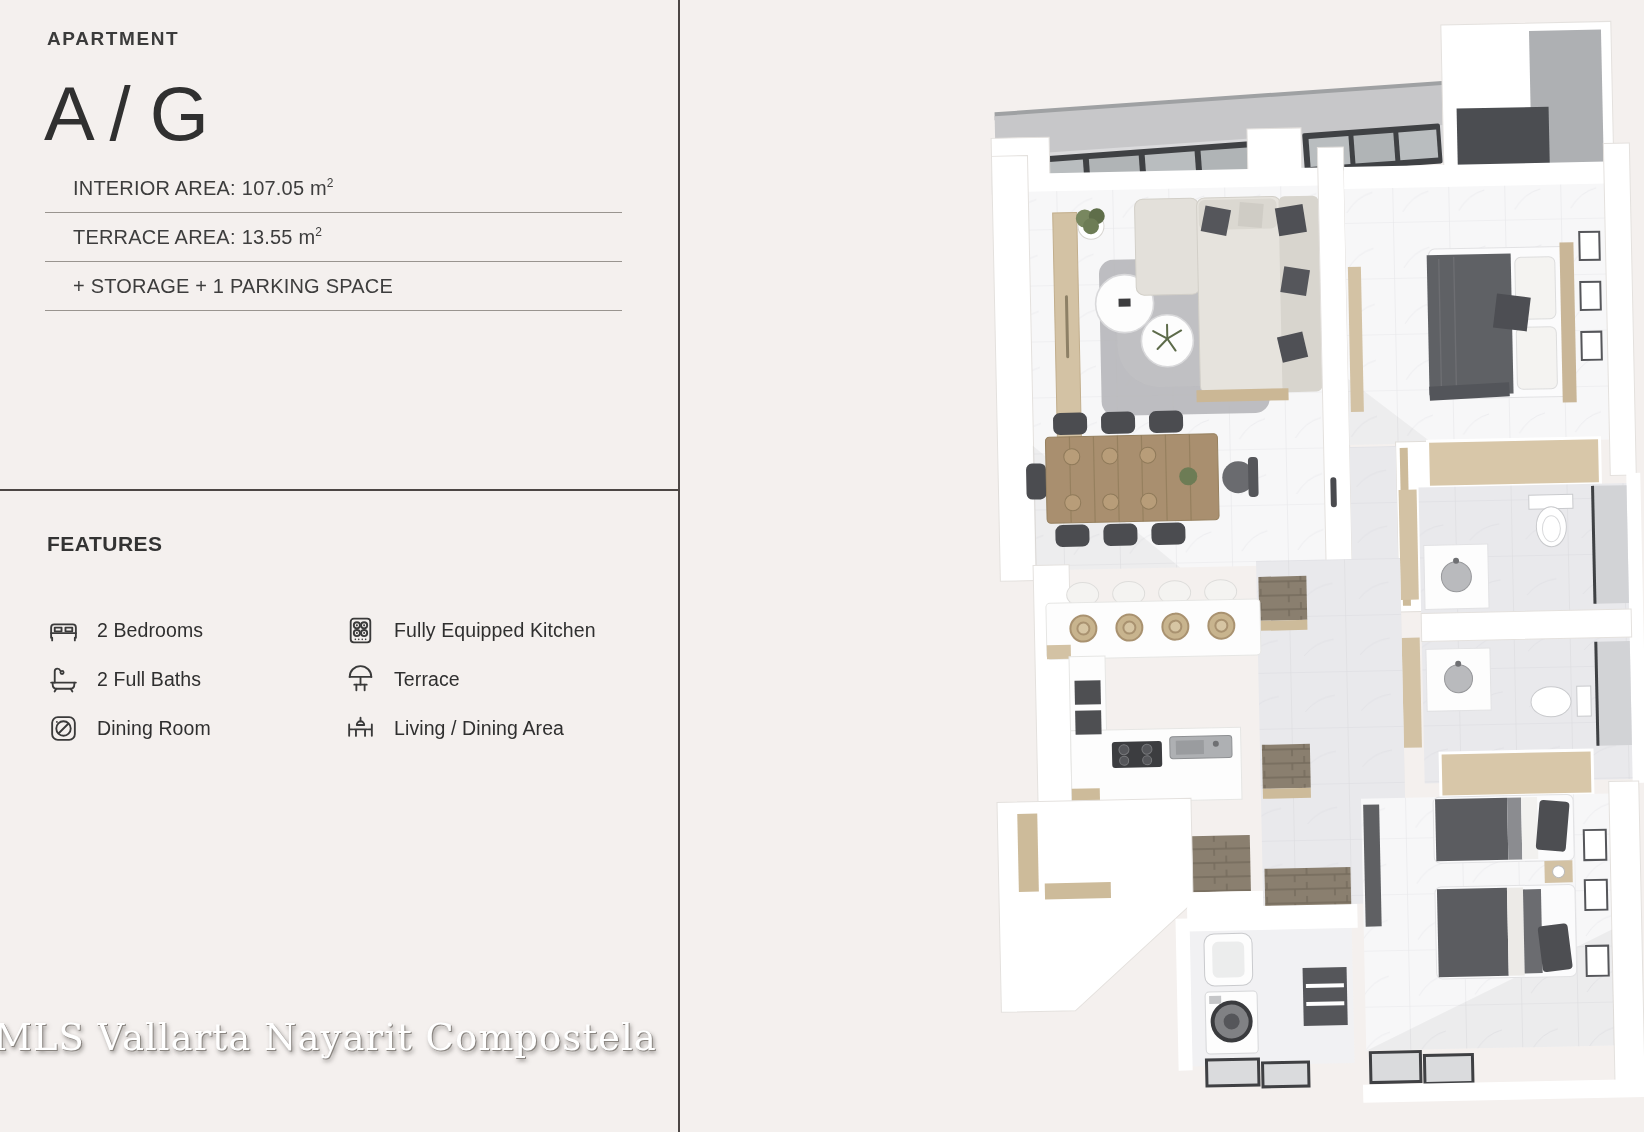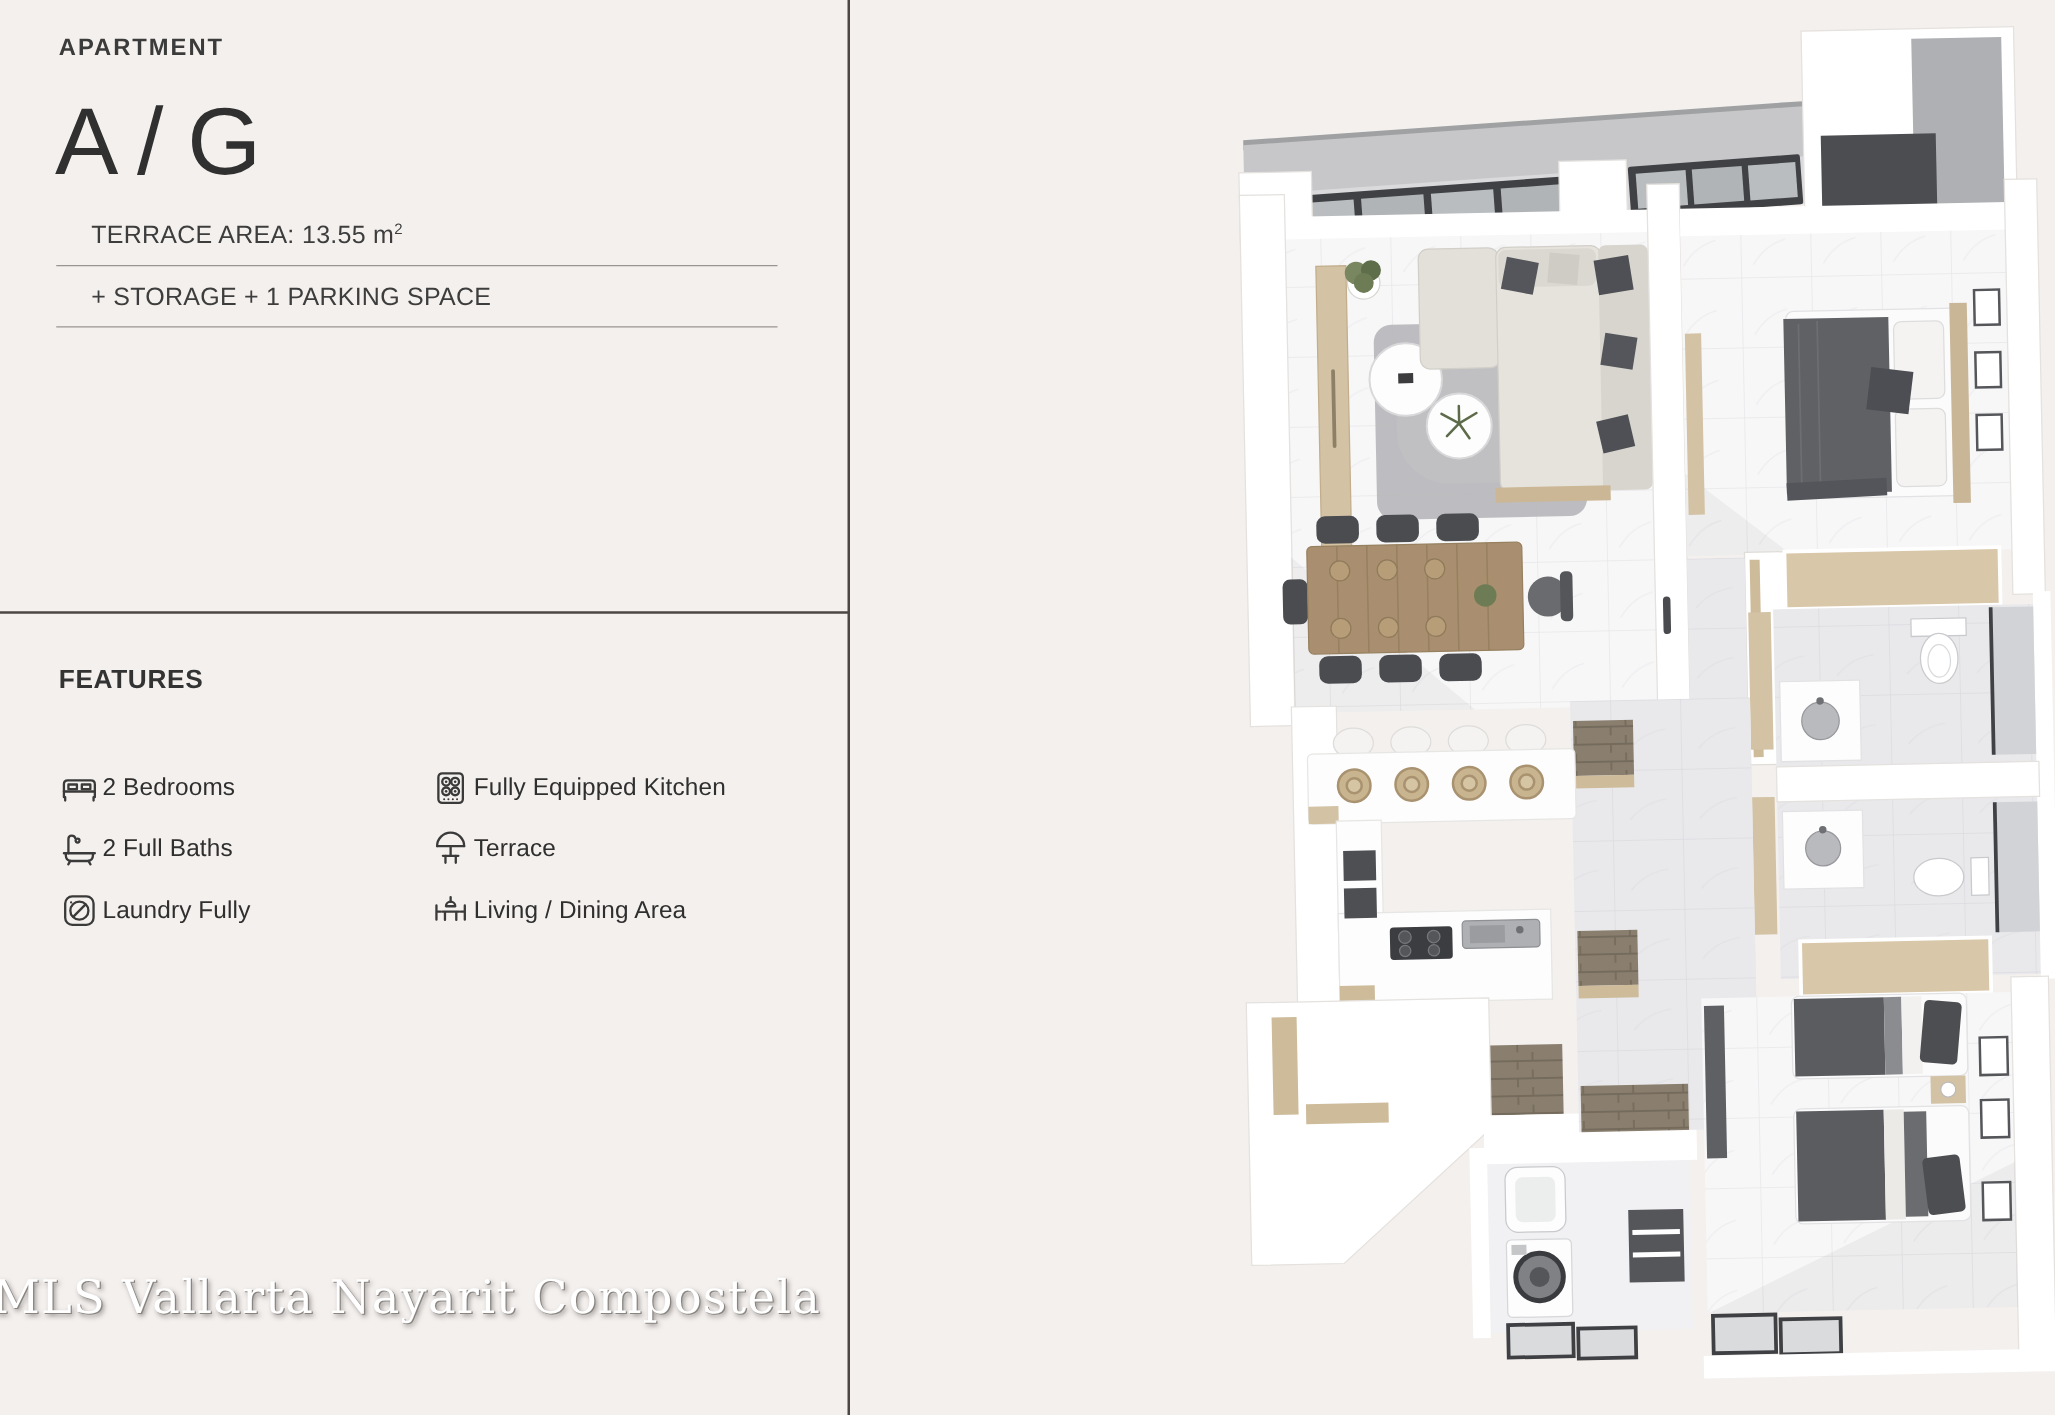--- a/index.html
+++ b/index.html
@@ -52,21 +52,21 @@
   }
   .features-title{
     position:absolute;left:47px;top:532px;
     font-size:21px;font-weight:700;letter-spacing:0.5px;
     color:#333;
   }
   .features-col{position:absolute;top:606px;}
   .features-col.col-left{left:47px;}
   .features-col.col-right{left:344px;}
   .feature-item{
-    display:flex;align-items:center;gap:2px;height:49px;
+    display:flex;align-items:center;gap:17px;height:49px;
   }
   .feature-item svg{
     width:33px;height:33px;flex:0 0 33px;
     stroke:#3a3a3a;fill:none;stroke-width:1.8;
     stroke-linecap:round;stroke-linejoin:round;
   }
   .feature-item svg .fill{fill:#3a3a3a;stroke:none;}
   .feature-label{
     font-size:19.5px;color:#2f2f2f;letter-spacing:0.1px;
   }
@@ -86,20 +86,23 @@
 </head>
 <body>
 
 <div class="page">
 
   <div class="eyebrow">APARTMENT</div>
   <div class="unit-title">A / G</div>
 
   <div class="specs">
     <div class="spec-row">
+      <span class="spec-text"><span>INTERIOR AREA:</span><span class="spec-value">107.05 m</span><sup>2</sup></span>
+    </div>
+    <div class="spec-row">
       <span class="spec-text"><span>TERRACE AREA:</span><span class="spec-value">13.55 m</span><sup>2</sup></span>
     </div>
     <div class="spec-row">
       <span class="spec-text"><span>+ STORAGE + 1 PARKING SPACE</span><span class="spec-value"></span><sup></sup></span>
     </div>
   </div>
 
   <div class="h-divider"></div>
   <div class="v-divider"></div>
 
@@ -125,21 +128,21 @@
       </svg>
       <span class="feature-label">2 Full Baths</span>
     </div>
     <div class="feature-item">
       <svg viewBox="0 0 32 32">
         <rect x="5" y="5" width="22" height="22" rx="5.5"></rect>
         <circle cx="16" cy="16" r="7"></circle>
         <path d="M11.4 20.6 L20.6 11.4"></path>
         <circle class="fill" cx="9.6" cy="9.6" r="0.9"></circle>
       </svg>
-      <span class="feature-label">Laundry Fully</span>
+      <span class="feature-label">Dining Room</span>
     </div>
   </div>
 
   <div class="features-col col-right">
     <div class="feature-item">
       <svg viewBox="0 0 32 32">
         <rect x="6.5" y="4.5" width="19" height="23" rx="3"></rect>
         <circle cx="12.5" cy="11" r="3"></circle>
           <circle cx="19.5" cy="11" r="3"></circle>
         <circle cx="12.5" cy="18.5" r="3"></circle>

